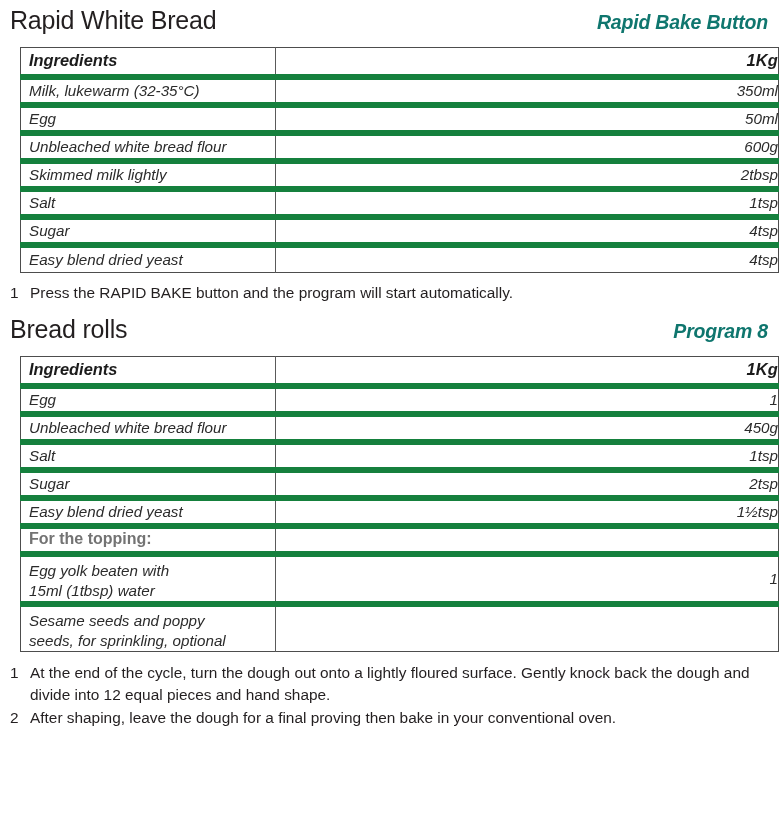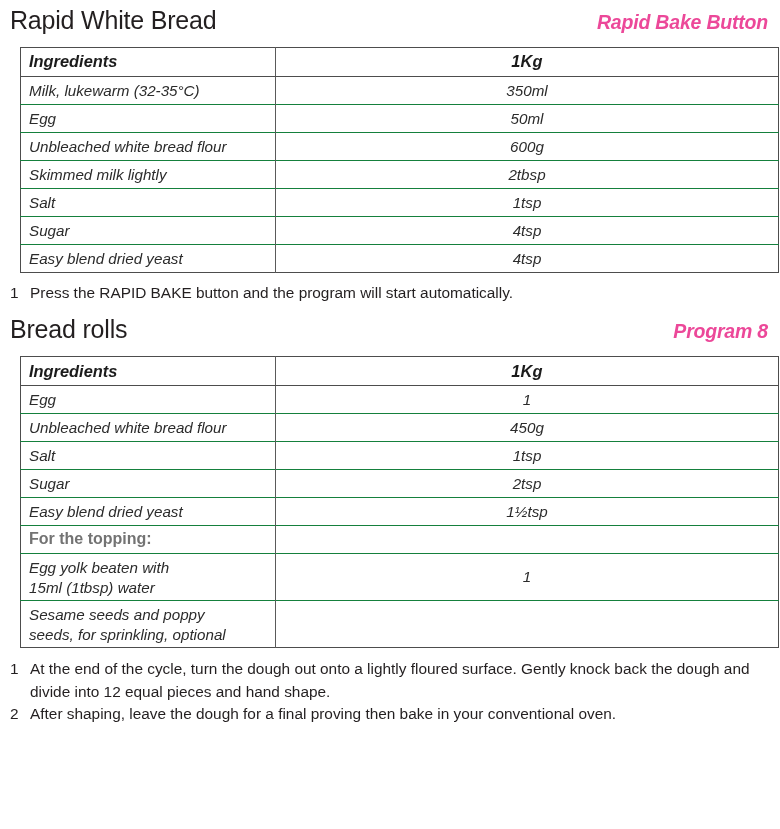--- a/index.html
+++ b/index.html
@@ -35,50 +35,50 @@
     font-weight: 400;
     letter-spacing: -0.2px;
     color: #231f20;
     white-space: nowrap;
   }
   .program-label {
     font-size: 19.5px;
     font-weight: bold;
     font-style: italic;
     letter-spacing: -0.2px;
-    color: #ec4899;
+    color: #0f766e;
     white-space: nowrap;
   }
 
   
   .recipe-table {
     border-collapse: collapse;
     table-layout: fixed;
     width: 758px;
     margin: 0 0 0 20px;
     border: 1.6px solid #4d4d4d;
   }
   .recipe-table col.c-ing { width: 255px; }
   .recipe-table col.c-qty { width: 503px; }
 
   .recipe-table td {
-    border-top: 1px solid #15803d;
+    border-top: 6px solid #15803d;
     border-right: 1.4px solid #5a5a5a;
     padding: 0 0 0 8px;
     height: 28px;
     box-sizing: border-box;
     font-size: 15.2px;
     font-style: italic;
     color: #2b2b2b;
     vertical-align: middle;
     line-height: 1.18;
   }
   .recipe-table td.qty {
     border-right: none;
-    text-align: center;
+    text-align: right;
     padding-left: 0;
   }
   .recipe-table tr:first-child td { border-top: none; }
 
   .recipe-table tr.head td {
     font-weight: bold;
     font-style: italic;
     font-size: 16.4px;
     color: #1b1b1b;
     height: 29px;

